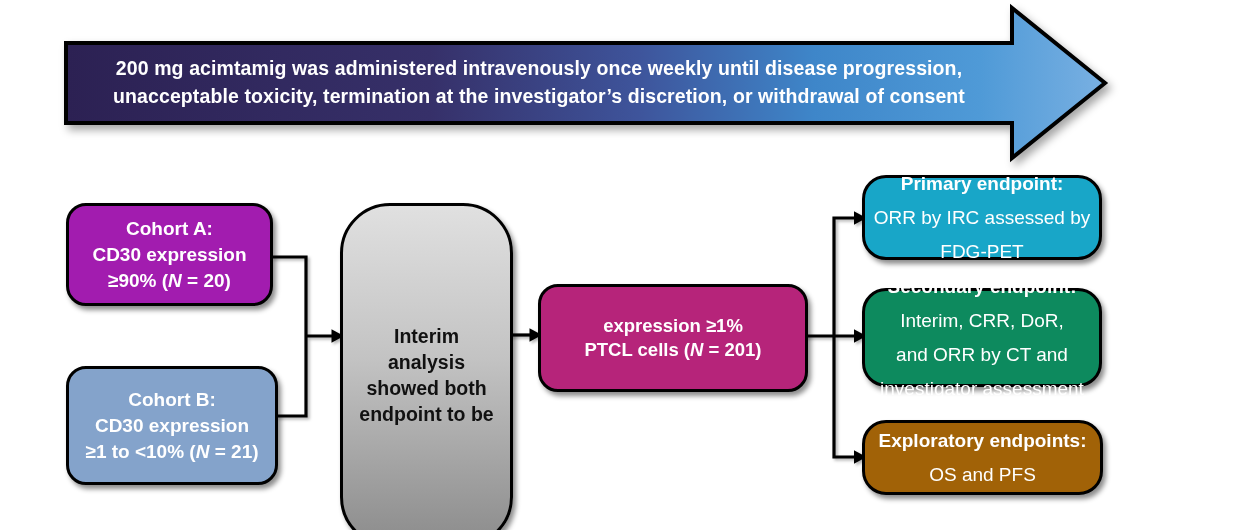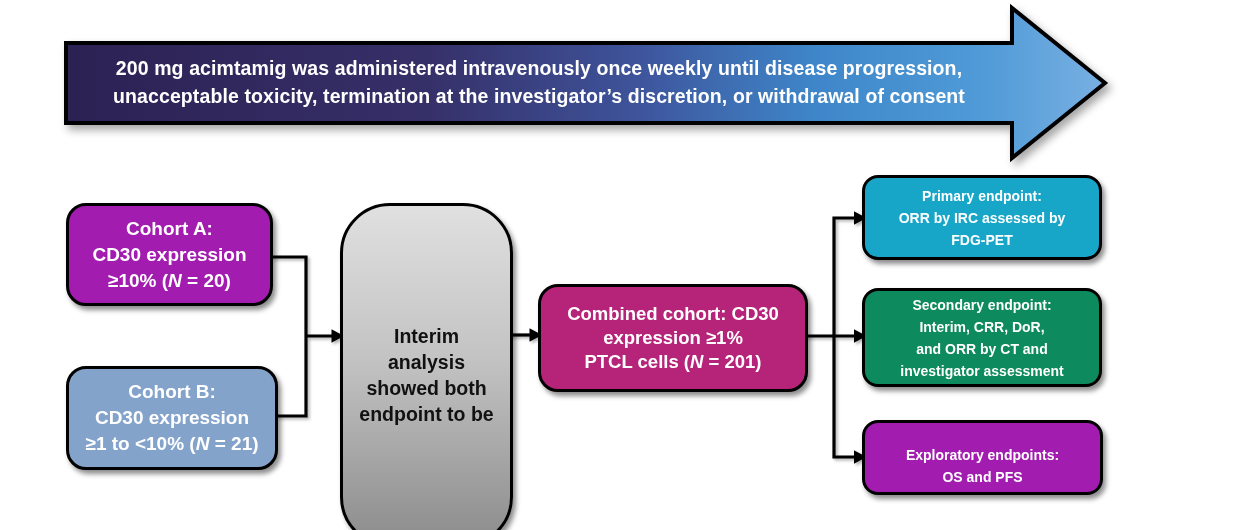--- a/index.html
+++ b/index.html
@@ -18,31 +18,31 @@
   }
 
   .box {
     position:absolute; box-sizing:border-box;
     border:3px solid #000; color:#ffffff; font-weight:bold;
     display:flex; flex-direction:column; justify-content:center; align-items:center;
     text-align:center; box-shadow:3px 4px 5px rgba(0,0,0,.45);
   }
   .cohort { border-radius:20px; font-size:19px; line-height:26px; }
   #cohort-a { left:66px;  top:203px; width:207px; height:103px; background:#a21caf; }
-  #cohort-b { left:66px;  top:366px; width:212px; height:104px; background:#84a3cb; }
+  #cohort-b { left:66px;  top:366px; width:212px; height:119px; background:#84a3cb; }
   #interim  { left:340px; top:203px; width:173px; height:344px;
               background:linear-gradient(180deg,#e0e0e0 0%,#c3c3c3 45%,#8c8c8c 100%);
               border-radius:50px; color:#111111; font-size:19.5px; line-height:26px; }
   #combined { left:538px; top:284px; width:270px; height:108px; background:#b6247a;
               border-radius:20px; font-size:18.5px; line-height:24px; }
-  .endpoint { border-radius:16px; font-size:14px; line-height:22px; padding:4px 4px; }
+  .endpoint { border-radius:24px; font-size:19px; line-height:22px; padding:16px 4px; }
   #primary     { left:862px; top:175px; width:240px; height:85px; background:#18a6c8; }
   #secondary   { left:862px; top:288px; width:240px; height:99px; background:#0d8a5e;text-align:center; }
-  #exploratory { left:862px; top:420px; width:241px; height:75px; background:#a21caf;justify-content:flex-end; }
-  .ep-line { font-weight:bold; }
+  #exploratory { left:862px; top:420px; width:241px; height:75px; background:#a16207; }
+  .ep-line { font-weight:normal;margin-top:12px; }
   .it { font-style:italic; }
 </style>
 </head>
 <body>
 
 <div class="canvas">
 
   <svg id="banner-svg" class="layer" width="1233" height="175">
     <defs>
       <linearGradient id="bannerGrad" gradientUnits="userSpaceOnUse" x1="66" y1="0" x2="1105" y2="0">
@@ -69,38 +69,37 @@
     <polygon points="331.5,329.3 344,336 331.5,342.7" fill="#000"></polygon>
     <polygon points="529.5,328.3 542,335 529.5,341.7" fill="#000"></polygon>
     <polygon points="854,211.3 866.5,218 854,224.7" fill="#000"></polygon>
     <polygon points="854,329.3 866.5,336 854,342.7" fill="#000"></polygon>
     <polygon points="854,450.3 866.5,457 854,463.7" fill="#000"></polygon>
   </svg>
 
   <div class="box cohort" id="cohort-a">
     <div>Cohort A:</div>
     <div>CD30 expression</div>
-    <div><span>≥10% (</span><span class="it">N</span><span> = 20)</span></div>
+    <div><span>≥90% (</span><span class="it">N</span><span> = 20)</span></div>
   </div>
 
   <div class="box cohort" id="cohort-b">
     <div>Cohort B:</div>
     <div>CD30 expression</div>
     <div><span>≥1 to &lt;10% (</span><span class="it">N</span><span> = 21)</span></div>
   </div>
 
   <div class="box" id="interim">
     <div>Interim</div>
     <div>analysis</div>
     <div>showed both</div>
     <div>endpoint to be</div>
   </div>
 
   <div class="box" id="combined">
-    <div>Combined cohort: CD30</div>
     <div>expression ≥1%</div>
     <div><span>PTCL cells (</span><span class="it">N</span><span> = 201)</span></div>
   </div>
 
   <div class="box endpoint" id="primary">
     <div>Primary endpoint:</div>
     <div class="ep-line">ORR by IRC assessed by</div>
     <div class="ep-line">FDG-PET</div>
   </div>
 

